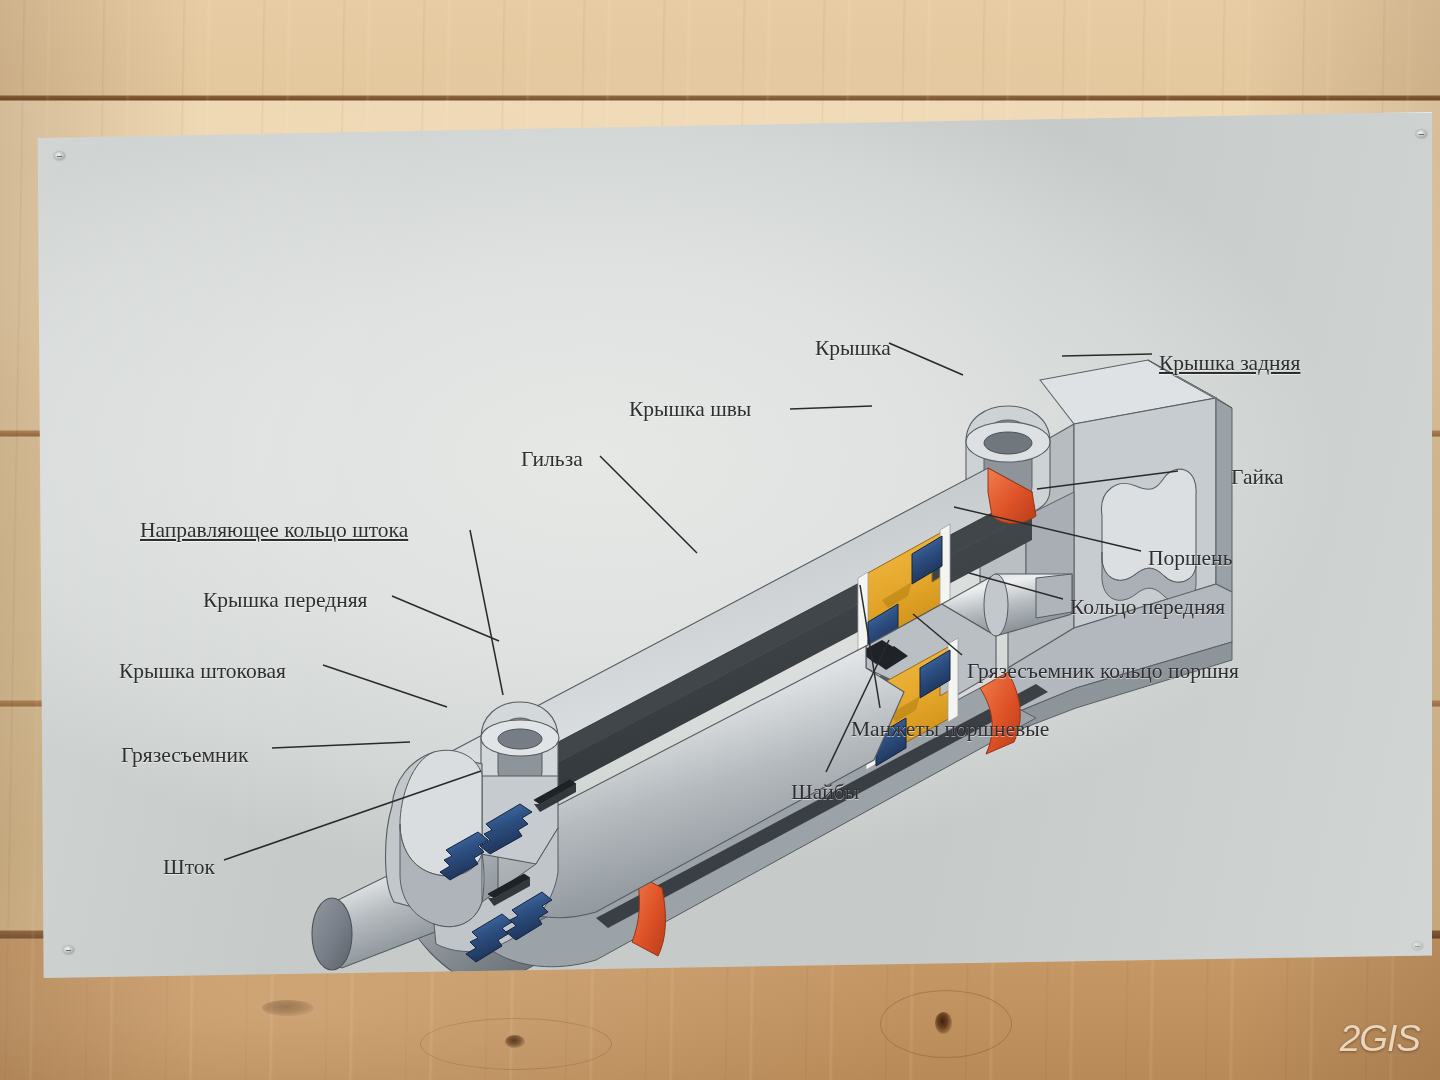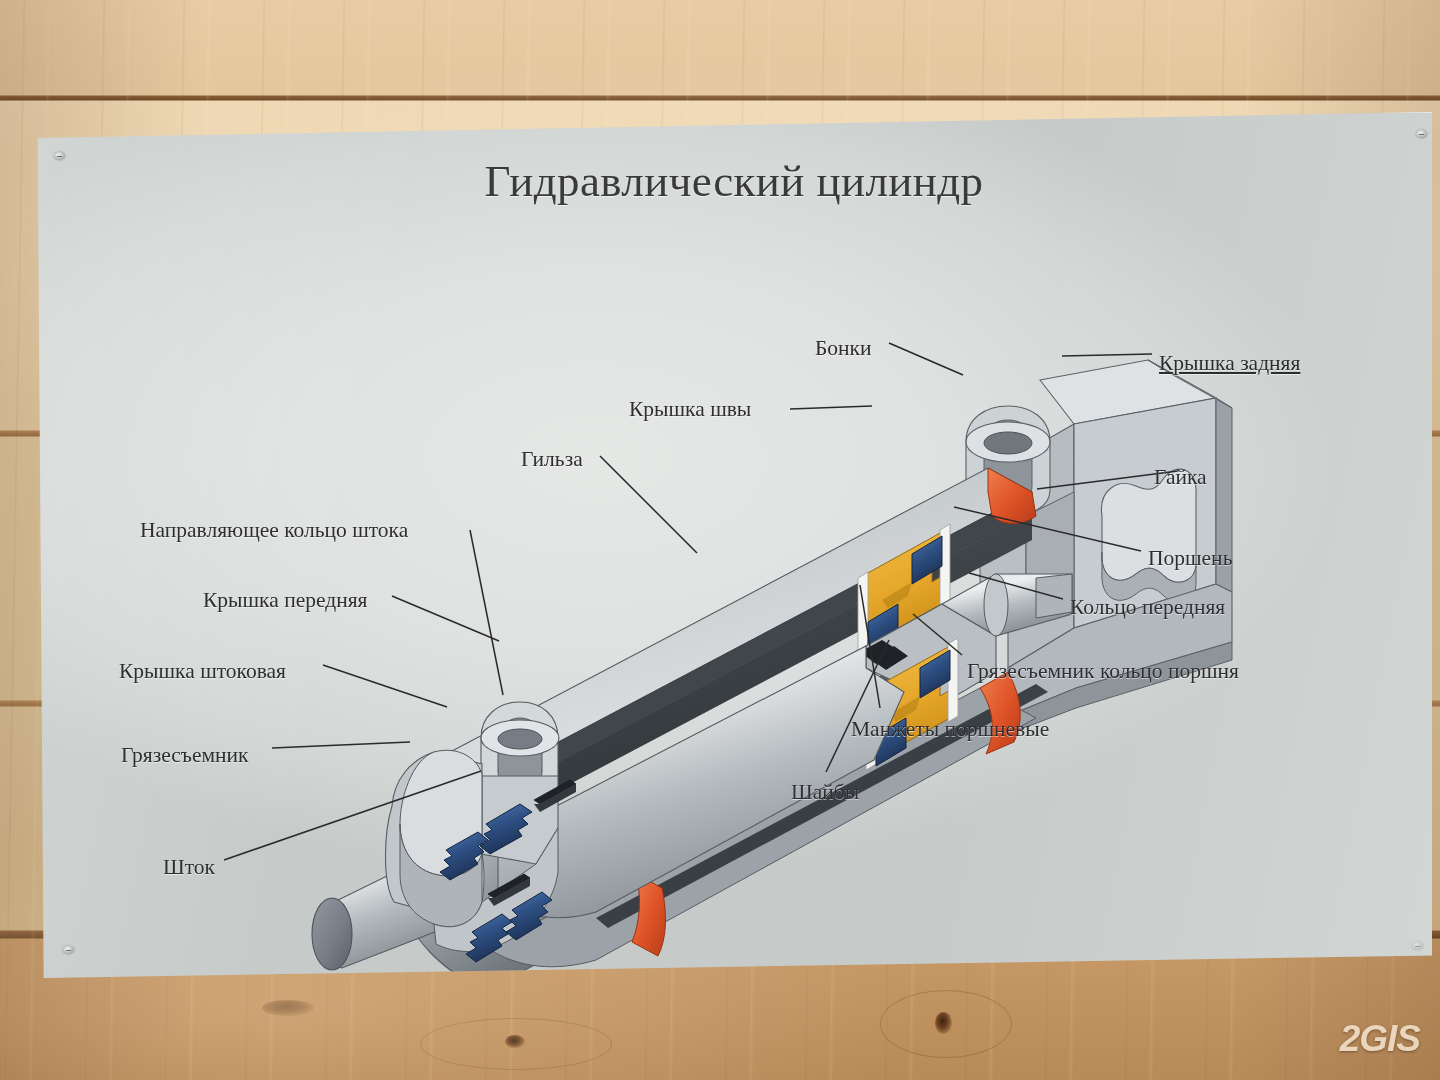--- a/index.html
+++ b/index.html
@@ -71,21 +71,21 @@
        text-shadow:0 1px 0 rgba(255,255,255,.55);}
 
   
   #leaders{position:absolute;inset:0;}
 
   
   #diagram{position:absolute;inset:0;}
 
   
   #wm{position:absolute;right:20px;bottom:20px;
-    font-family:"Liberation Sans", sans-serif;font-weight:bold;font-style:italic;
+    font-family:"Liberation Sans", sans-serif;font-weight:normal;font-style:italic;
     font-size:37px;letter-spacing:-1px;color:#f0ddc6;opacity:.92;
     text-shadow:0 1px 3px rgba(60,35,15,.55);}
 </style>
 </head>
 <body>
 
 <div id="stage">
 
   <div id="wall">
     <div class="knot" style="left:505px;top:1035px;width:20px;height:13px;"></div>
@@ -106,21 +106,20 @@
         <i></i>
       </div>
     <div class="screw" style="left:27px;top:834px;">
         <i></i>
       </div>
     <div class="screw" style="left:1376px;top:830px;opacity:.55;">
         <i></i>
       </div>
 
     <div id="title">
-      <div>Гидравлический цилиндр</div>
     </div>
 
     <svg id="diagram" viewBox="0 0 1396 866" preserveAspectRatio="none">
       <defs>
 
         <linearGradient id="gBarrel" x1="0" y1="0" x2="0.52" y2="1">
           <stop offset="0%" stop-color="#cfd3d6"></stop>
           <stop offset="18%" stop-color="#e6e9ea"></stop>
           <stop offset="40%" stop-color="#b9bfc3"></stop>
           <stop offset="72%" stop-color="#8e959b"></stop>
@@ -343,26 +342,26 @@
           <polyline points="287,553 411,595"></polyline>
           <polyline points="926,543 877,502"></polyline>
           <polyline points="844,596 824,473"></polyline>
           <polyline points="236,636 374,630"></polyline>
           <polyline points="790,660 853,528"></polyline>
           <polyline points="188,748 445,659"></polyline>
         </g>
     </svg>
 
     <div id="label-layer">
-        <div class="lbl" style="left: 779px; top: 224px;">Бонки</div>
+        <div class="lbl" style="left: 779px; top: 224px;">Крышка</div>
         <div class="lbl" style="left: 593px; top: 285px;">Крышка швы</div>
         <div class="lbl" style="left: 1123px; top: 239px; text-decoration: underline;">Крышка задняя</div>
         <div class="lbl" style="left: 485px; top: 335px;">Гильза</div>
-        <div class="lbl" style="left: 1118px; top: 353px;">Гайка</div>
-        <div class="lbl" style="left: 104px; top: 406px;">Направляющее кольцо штока</div>
+        <div class="lbl" style="left: 1195px; top: 353px;">Гайка</div>
+        <div class="lbl" style="left: 104px; top: 406px; text-decoration: underline;">Направляющее кольцо штока</div>
         <div class="lbl" style="left: 1112px; top: 434px; text-align: center;">Поршень</div>
         <div class="lbl" style="left: 167px; top: 476px;">Крышка передняя</div>
         <div class="lbl" style="left: 1034px; top: 483px;">Кольцо передняя</div>
         <div class="lbl" style="left: 83px; top: 547px;">Крышка штоковая</div>
         <div class="lbl" style="left: 931px; top: 547px;">Грязесъемник кольцо поршня</div>
         <div class="lbl" style="left: 815px; top: 605px;">Манжеты поршневые</div>
         <div class="lbl" style="left: 85px; top: 631px;">Грязесъемник</div>
         <div class="lbl" style="left: 755px; top: 668px;">Шайбы</div>
         <div class="lbl" style="left: 127px; top: 743px;">Шток</div>
       </div>

